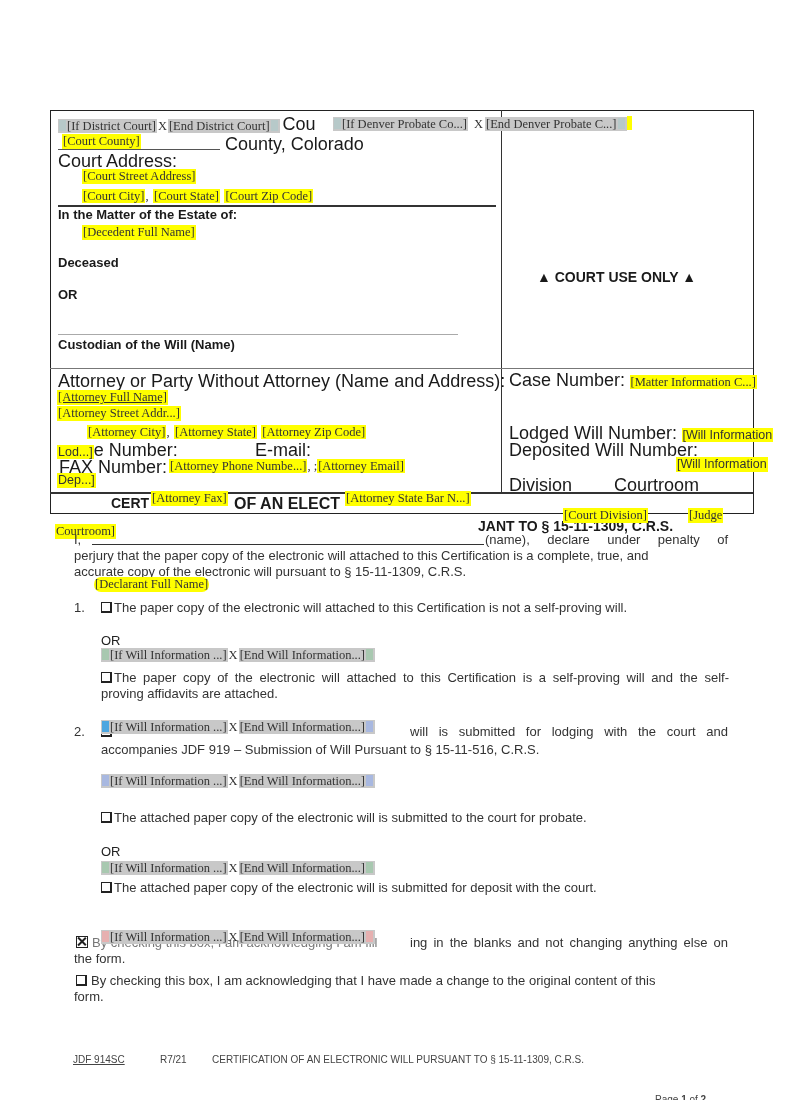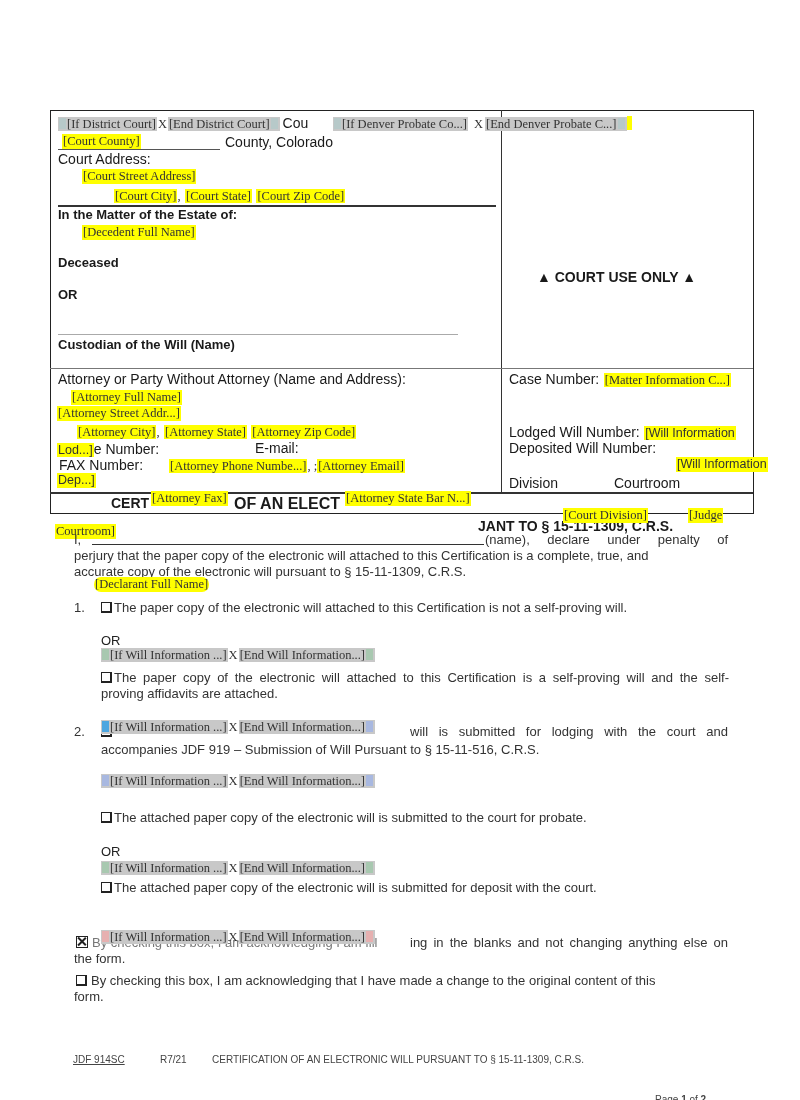--- a/index.html
+++ b/index.html
@@ -5,21 +5,21 @@
   html, body { margin:0; padding:0; background:#ffffff; }
   body { width:800px; height:1100px; position:relative; overflow:hidden; font-family:"Liberation Sans", sans-serif; color:#1a1a1a; }
   .abs { position:absolute; white-space:nowrap; }
   .sans { font-family:"Liberation Sans", sans-serif; }
   .hl { background:#ffff00; font-family:"Liberation Serif", serif; font-size:12.5px; color:#333; padding:0 1px; line-height:15px; }
   .tag { background:#c8c8c8; font-family:"Liberation Serif", serif; font-size:12.5px; color:#333; line-height:15px; padding:0 1px; }
   .mark { display:inline-block; width:7px; height:11px; vertical-align:-1px; margin-right:1px; }
   .gx { font-family:"Liberation Serif", serif; font-size:12.5px; color:#333; }
   .box { position:absolute; border:1px solid #222; }
   .line { position:absolute; background:#333; }
-  .t13 { font-size:14px; }
+  .t13 { font-size:18px; }
   .bold { font-weight:bold; }
   .cb { display:inline-block; width:11px; height:11px; border:1.5px solid #222; border-right-width:2.5px; border-bottom-width:2.5px; box-sizing:border-box; vertical-align:-1px; margin-right:2px; }
   .cbx { display:inline-block; width:12px; height:12px; border:1.5px solid #222; box-sizing:border-box; position:relative; vertical-align:-1px; margin-right:4px; }
   .cbx::before, .cbx::after { content:""; position:absolute; left:4px; top:-1px; width:1.6px; height:11px; background:#222; }
   .cbx::before { transform:rotate(45deg); }
   .cbx::after { transform:rotate(-45deg); }
   .para { font-size:13px; color:#333; line-height:16px; }
   .footer { font-size:10px; color:#444; }
 </style>
 </head>
@@ -43,42 +43,42 @@
   <span class="tag"><span class="mark" style="background:#b7c9c9;"></span><span>[If District Court]</span></span><span class="gx" style="margin:0 1px;">X</span><span class="tag"><span>[End District Court]</span><span class="mark" style="background:#b7c9c9; margin-left:1px;"></span></span><span class="sans t13" style="margin-left:3px;">Cou</span>
 </div>
 <div class="abs" style="left:333px; top:114px;">
   <span class="tag"><span class="mark" style="background:#b7c9c9;"></span><span>[If Denver Probate Co...]</span></span><span class="gx" style="margin:0 2px 0 6px;">X</span><span class="tag"><span>[End Denver Probate C...]</span><span class="mark" style="background:#b7c9c9; margin-left:1px;"></span></span><span style="display:inline-block; width:5px; height:14px; background:#ffff00; vertical-align:-2px;"></span>
 </div>
 
 <div class="abs hl" style="left:62px; top:134px;">[Court County]</div>
 <div class="abs sans t13" style="left:225px; top:134px;">County, Colorado</div>
 <div class="abs sans t13" style="left:58px; top:151px;">Court Address:</div>
 <div class="abs hl" style="left:82px; top:169px;">[Court Street Address]</div>
-<div class="abs" style="left:82px; top:186px;margin-left:32px;">
+<div class="abs" style="left:82px; top:186px;">
   <span class="hl">[Court City]</span><span class="gx">,</span>
   <span class="hl">[Court State]</span>
   <span class="hl">[Court Zip Code]</span>
 </div>
 
 <div class="abs sans bold" style="left:58px; top:207px; font-size:13px;">In the Matter of the Estate of:</div>
 <div class="abs hl" style="left:82px; top:225px;text-align:right;">[Decedent Full Name]</div>
 <div class="abs sans bold" style="left:58px; top:255px; font-size:13px;">Deceased</div>
 <div class="abs sans bold" style="left:58px; top:287px; font-size:13px;">OR</div>
 <div class="abs sans bold" style="left:58px; top:337px; font-size:13px;">Custodian of the Will (Name)</div>
 
 <div class="abs sans bold" style="left:537px; top:269px; font-size:14px;">
   <span>▲</span>
   <span>COURT USE ONLY</span>
   <span>▲</span>
 </div>
 
 <div class="abs sans t13" style="left:58px; top:371px;">Attorney or Party Without Attorney (Name and Address):</div>
-<div class="abs hl" style="left:71px; top:390px;">[Attorney Full Name]</div>
+<div class="abs hl" style="left:57px; top:390px;text-decoration:underline;">[Attorney Full Name]</div>
 <div class="abs hl" style="left:57px; top:406px;">[Attorney Street Addr...]</div>
-<div class="abs" style="left:57px; top:422px;padding-left:20px;">
+<div class="abs" style="left:67px; top:422px;padding-left:20px;">
   <span class="hl">[Attorney City]</span><span class="gx">,</span>
   <span class="hl">[Attorney State]</span>
   <span class="hl">[Attorney Zip Code]</span>
 </div>
 <div class="abs" style="left:57px; top:440px;">
   <span class="hl sans" style="font-family:'Liberation Sans',sans-serif; font-size:12.5px;">Lod...]</span><span class="sans t13">e Number:</span>
 </div>
 <div class="abs sans t13" style="left:255px; top:440px;">E-mail:</div>
 <div class="abs sans t13" style="left:59px; top:457px;">FAX Number:</div>
 <div class="abs" style="left:169px; top:456px;">

